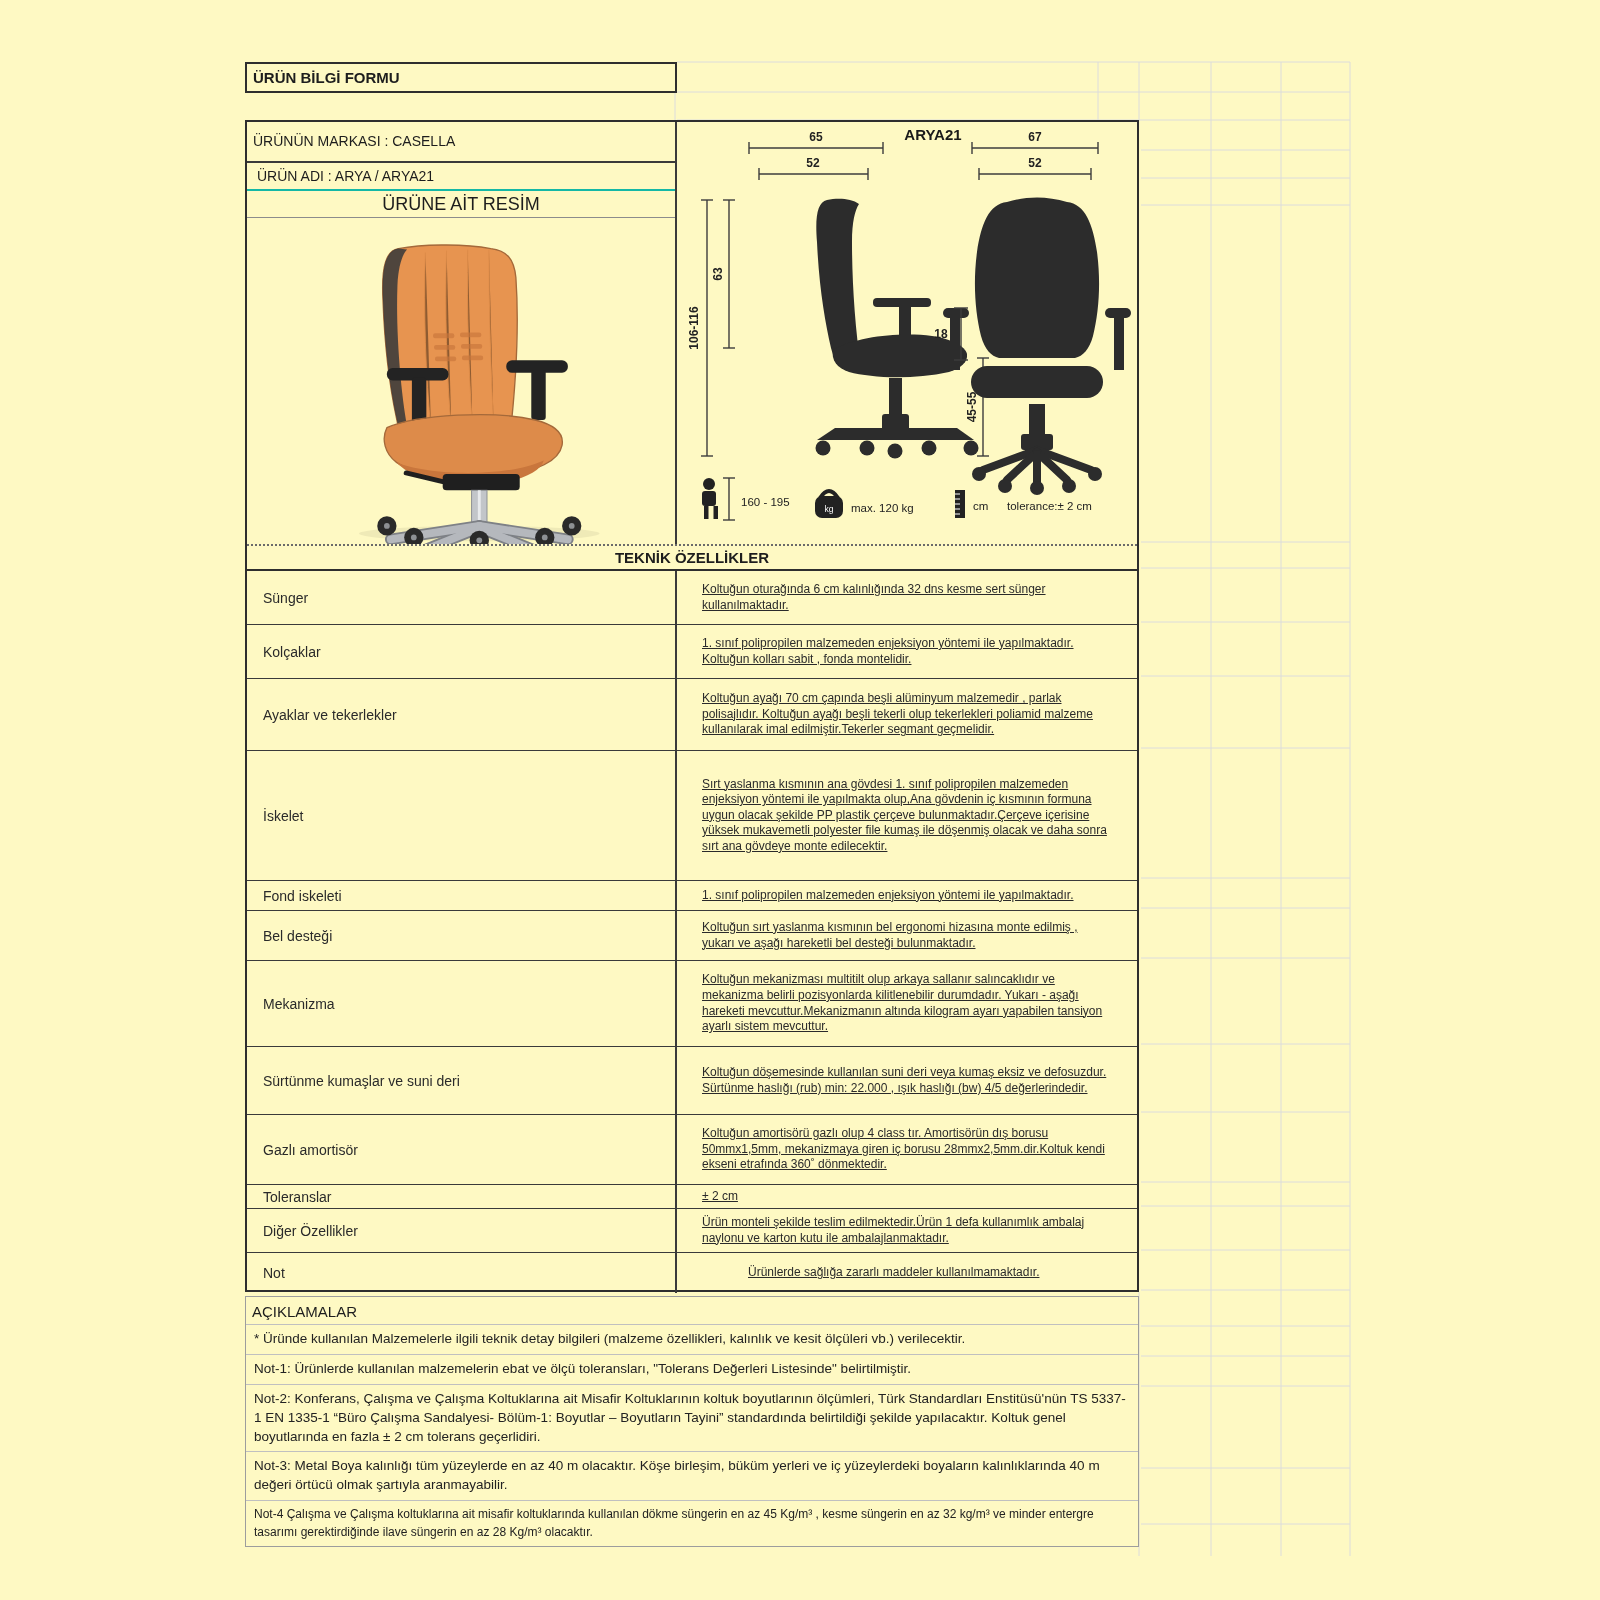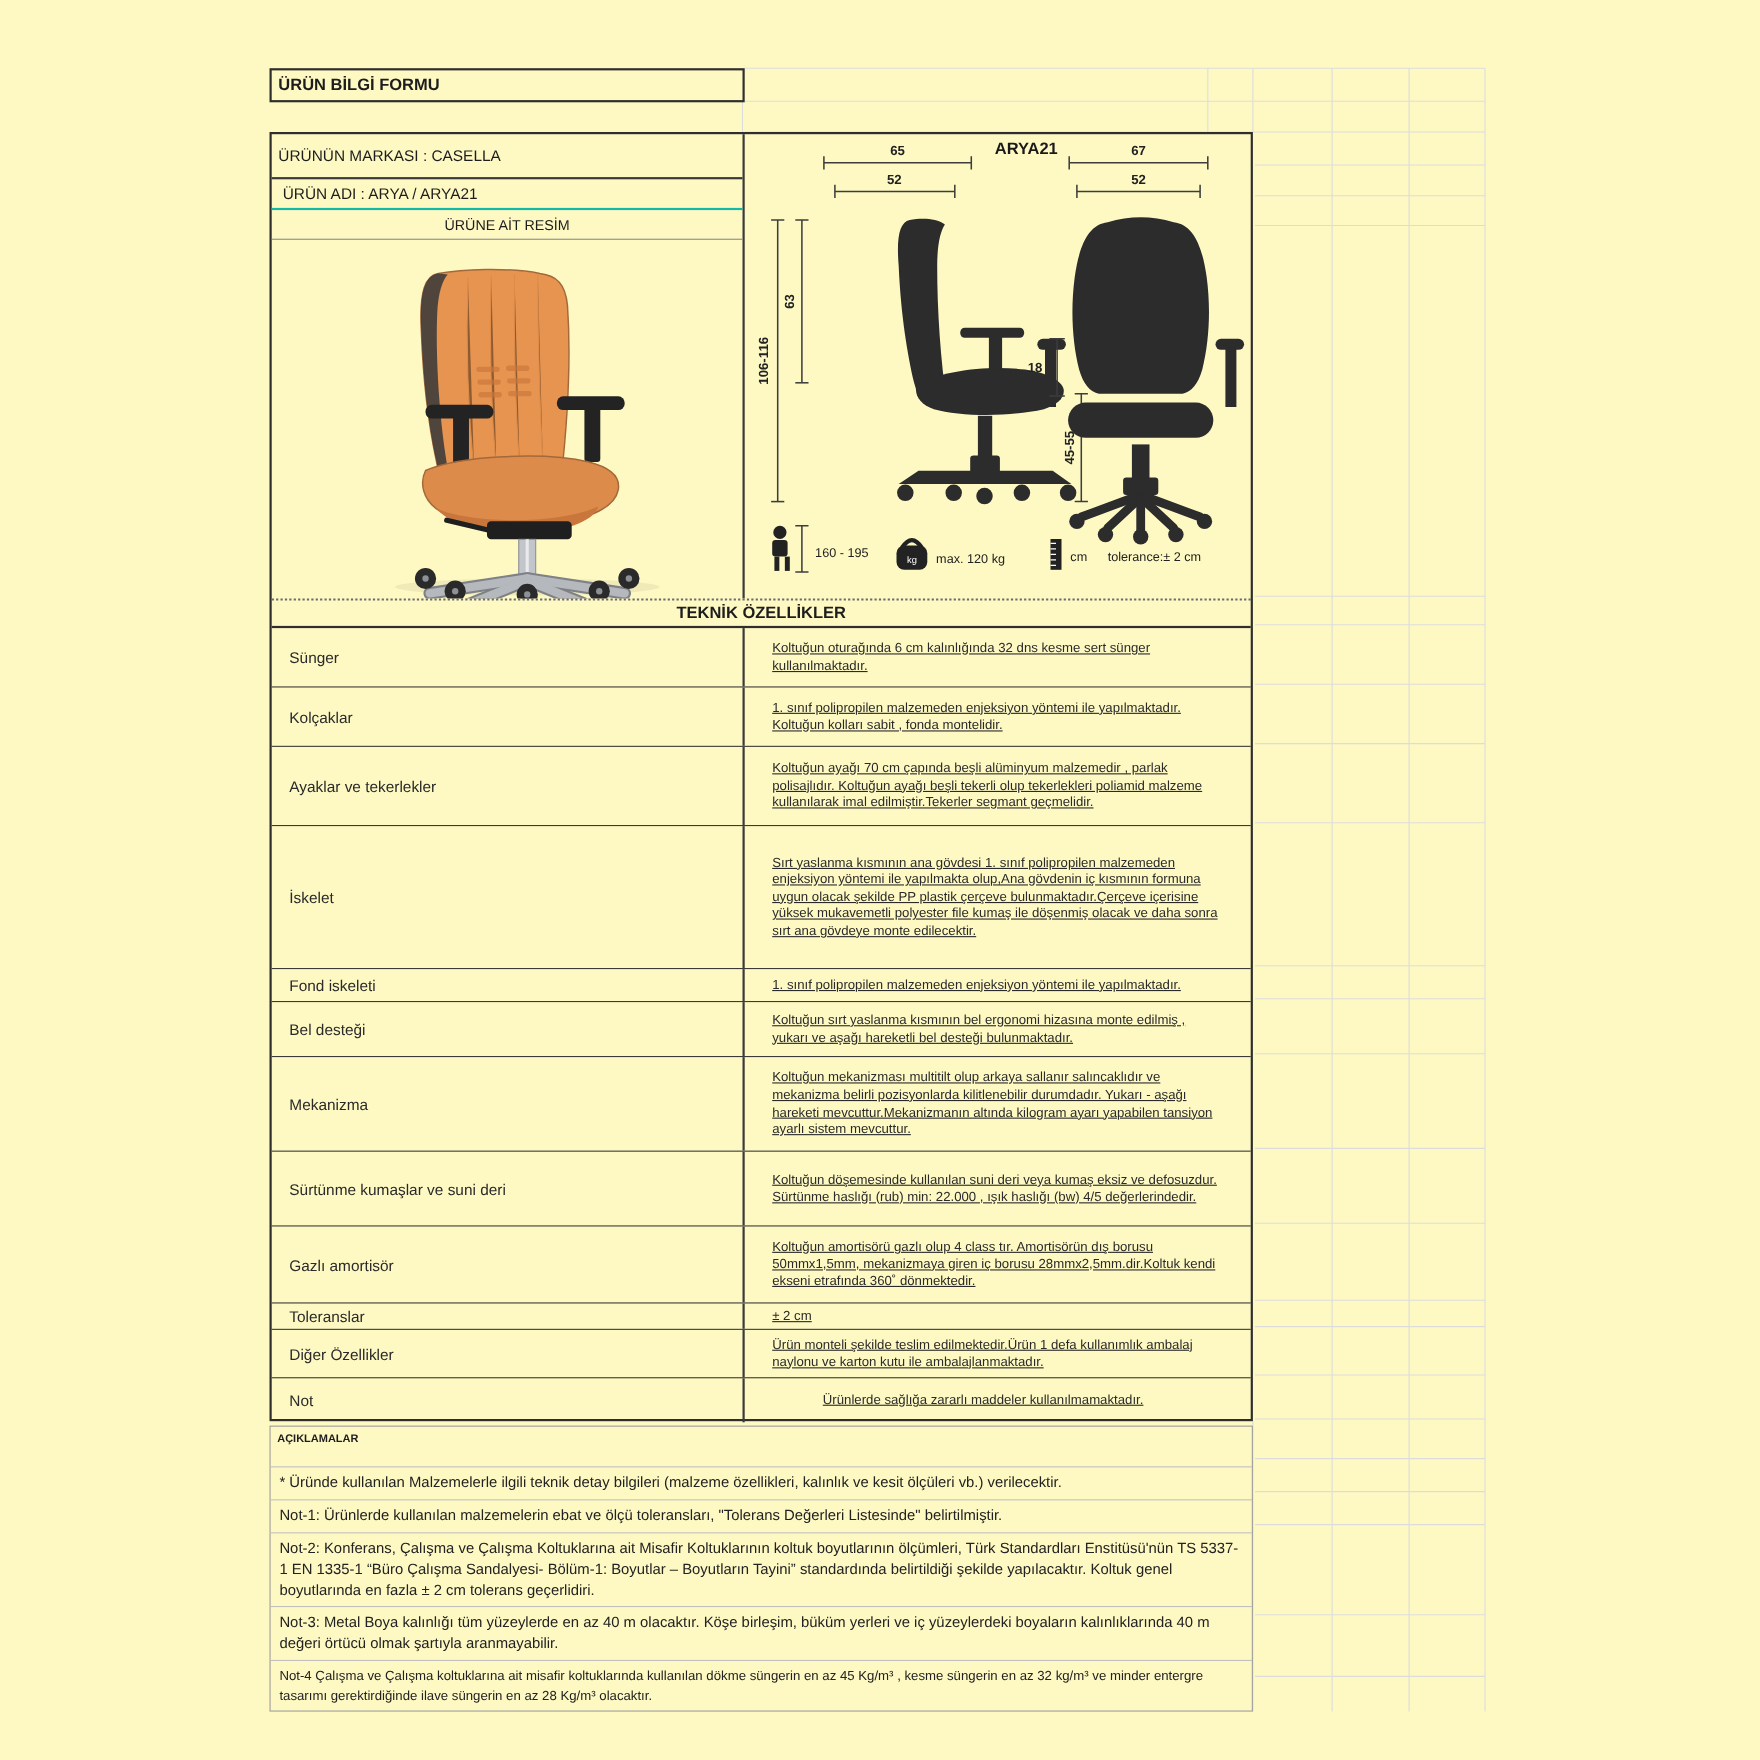--- a/index.html
+++ b/index.html
@@ -8,33 +8,33 @@
   .grid-overlay{position:absolute;left:0;top:0;width:1600px;height:1600px;pointer-events:none;}
   .cellflex{display:flex;align-items:center;}
   .title-cell{position:absolute;left:245px;top:62px;width:432px;height:31px;border:2px solid #2e2e2e;
               box-sizing:border-box;font-weight:bold;font-size:15px;padding-left:6px;display:flex;align-items:center;}
   .main-table{position:absolute;left:245px;top:120px;width:894px;height:1172px;border:2px solid #2e2e2e;
               box-sizing:border-box;display:flex;flex-direction:column;}
   .top-block{display:flex;height:422px;flex:0 0 auto;}
   .left-col{width:430px;flex:0 0 auto;border-right:2px solid #3a3a3a;box-sizing:border-box;display:flex;flex-direction:column;}
   .brand-row{height:41px;border-bottom:2px solid #3a3a3a;font-size:14px;padding:0 6px;box-sizing:border-box;}
   .name-row{height:29px;border-bottom:2px solid #14b8a6;font-size:14px;padding:0 10px;box-sizing:border-box;}
-  .caption-row{height:27px;border-bottom:1px solid #8c8c8c;font-size:13px;justify-content:center;box-sizing:border-box;}
+  .caption-row{height:27px;border-bottom:1px solid #8c8c8c;font-size:18px;justify-content:center;box-sizing:border-box;}
   .photo-area{flex:1;display:flex;align-items:center;justify-content:center;}
   .right-col{flex:1;position:relative;}
   .tech-header{height:27px;flex:0 0 auto;border-top:2px dotted #6a6a6a;border-bottom:2px solid #2e2e2e;
                display:flex;align-items:center;justify-content:center;font-weight:bold;font-size:15px;box-sizing:border-box;}
   .spec-row{display:flex;border-bottom:1.5px solid #3a3a3a;box-sizing:border-box;flex:0 0 auto;}
   .spec-row:last-child{border-bottom:none;gap:46px;}
   .spec-label{width:430px;flex:0 0 auto;border-right:2px solid #3a3a3a;display:flex;align-items:center;
               padding:2px 16px;font-size:14px;box-sizing:border-box;color:#2a2a2a;}
   .spec-value{flex:1;padding:3px 25px;font-size:12px;line-height:1.3;display:flex;align-items:center;
               box-sizing:border-box;color:#2a2a2a;text-decoration:underline;}
   .notes{position:absolute;left:245px;top:1296px;width:894px;border:1px solid #9d9d9d;box-sizing:border-box;}
-  .notes-header{font-weight:bold;font-size:10px;padding:6px 6px 19px;border-bottom:1px solid #c0c0c0;}
+  .notes-header{font-weight:normal;font-size:15px;padding:6px 6px 4px;border-bottom:1px solid #c0c0c0;}
   .note-row{padding:5px 8px;font-size:13.5px;line-height:1.4;border-bottom:1px solid #c0c0c0;color:#222;}
   .note-row:last-child{border-bottom:none;}
   .note-row.small{font-size:12px;line-height:1.45;}
   
   .dt{font-family:"Liberation Sans",sans-serif;font-size:12px;font-weight:bold;fill:#222;text-anchor:middle;}
   .dt-title{font-family:"Liberation Sans",sans-serif;font-size:15px;font-weight:bold;fill:#1a1a1a;text-anchor:middle;}
   .dt-icon{font-family:"Liberation Sans",sans-serif;font-size:11.5px;fill:#222;text-anchor:start;font-weight:normal;}
   .dl{stroke:#3d3d3d;stroke-width:1.4;}
   .sil{fill:#2c2c2c;}
 </style>

